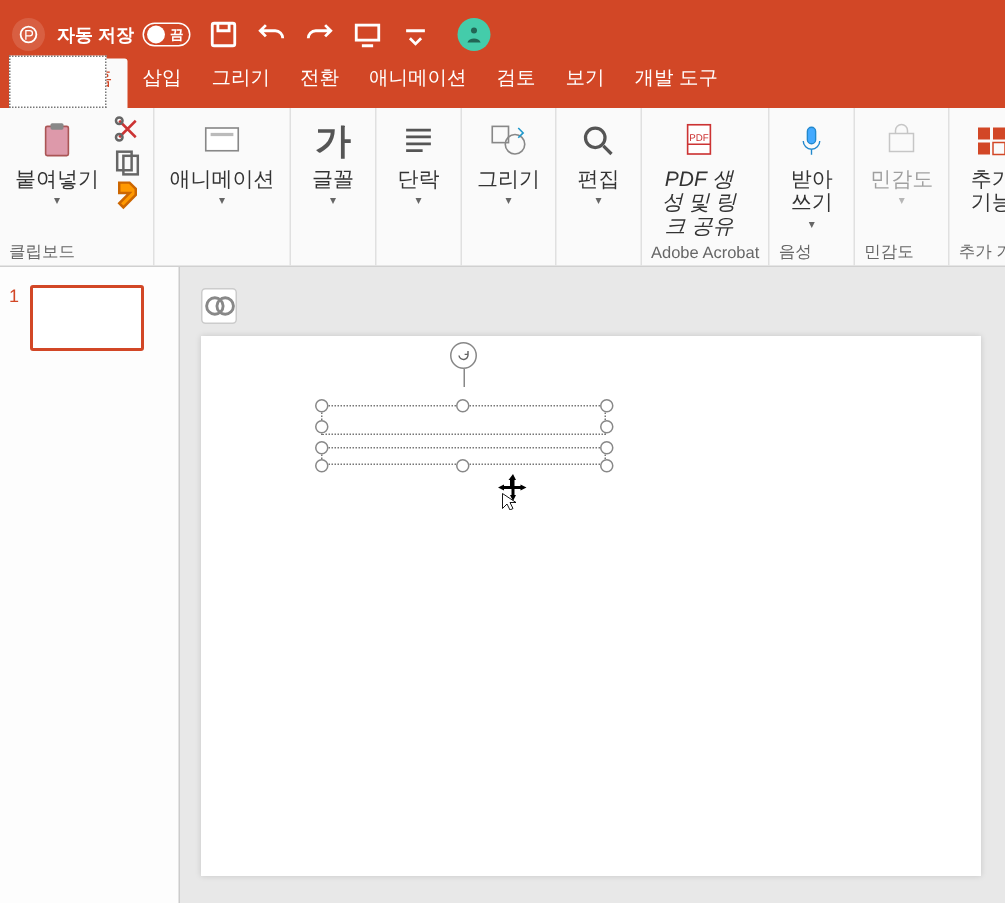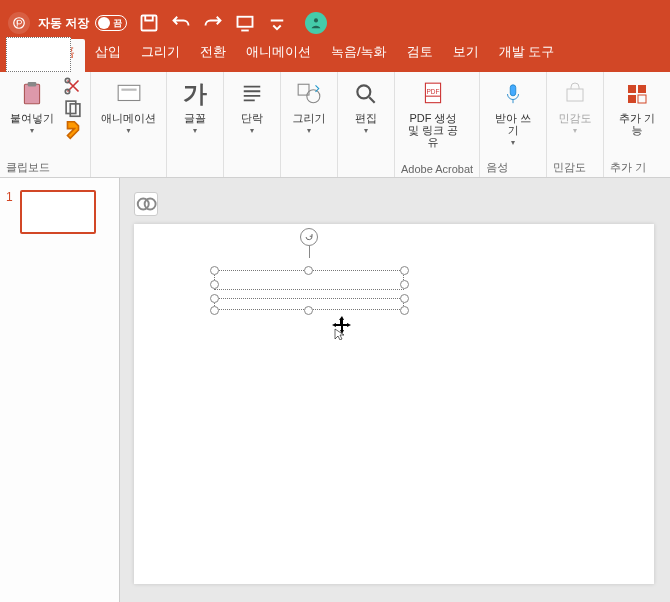--- a/index.html
+++ b/index.html
@@ -24,21 +24,21 @@
 .tab.shape { color: #fff; }
 
 .ribbon { background: #fafafa; height: 106px; display: flex; border-bottom: 1px solid #d0d0d0; }
 .group { border-right: 1px solid #e0e0e0; padding: 4px 6px 2px; display: flex; flex-direction: column; justify-content: space-between; }
 .group-body { display: flex; gap: 4px; align-items: flex-start; flex: 1; }
 .group-label { font-size: 11px; color: #666; padding-top: 2px; white-space: nowrap; }
 .small-btn { width: 22px; height: 20px; display:flex; align-items:center; justify-content:center; }
 .small-btn svg { stroke:#666; fill:none; stroke-width:1.2; }
 .big-btn { display:flex; flex-direction:column; align-items:center; gap:2px; padding: 2px 4px; min-width: 44px; }
 .big-btn .icon-slot { width: 32px; height: 32px; display:flex; align-items:center; justify-content:center; }
-.big-btn .label { font-size: 11px; color: #333; text-align:center; line-height: 1.1; white-space: nowrap; }
+.big-btn .label { font-size: 14px; color: #333; text-align:center; line-height: 1.1; white-space: nowrap; }
 .big-btn .label.multi { white-space: normal; }
 .big-btn .chev { font-size: 8px; color:#666; }
 .disabled { opacity: 0.45; }
 
 .workspace { display: flex; height: calc(602px - 46px - 26px - 106px); background: #e8e8e8; }
 .thumb-panel { width: 120px; background: #fdfdfd; border-right: 1px solid #ccc; padding: 12px 6px; }
 .thumb-wrap { display: flex; gap: 4px; }
 .thumb-num { font-size: 12px; color: #d24726; width: 10px; }
 .thumb { width: 76px; height: 44px; background: #fff; border: 2px solid #d24726; border-radius: 2px; }
 
@@ -121,21 +121,20 @@
   </div>
 </div>
 
 <div class="tabs">
   <div class="tab">파일</div>
   <div class="tab active">홈</div>
   <div class="tab">삽입</div>
   <div class="tab">그리기</div>
   <div class="tab">전환</div>
   <div class="tab">애니메이션</div>
-  <div class="tab">녹음/녹화</div>
   <div class="tab">검토</div>
   <div class="tab">보기</div>
   <div class="tab">개발 도구</div>
   <div class="tab shape">도형 서</div>
 </div>
 
 <div class="ribbon">
 
   <div class="group">
     <div class="group-body">
@@ -251,21 +250,21 @@
   <div class="group">
     <div class="group-body">
       <div class="big-btn">
         <div class="icon-slot">
             <svg viewBox="0 0 24 24" width="26" height="28">
               <rect x="5" y="2" width="14" height="18" fill="#fff" stroke="#c33"></rect>
               <path d="M5 14h14" stroke="#c33"></path>
               <text x="12" y="12" font-size="6" fill="#c33" text-anchor="middle">PDF</text>
             </svg>
           </div>
-        <div class="label multi" style="width:56px;">PDF 생성 및
+        <div class="label multi" style="width:56px;font-style:italic;">PDF 생성 및
 링크 공유</div>
       </div>
     </div>
     <div class="group-label">Adobe Acrobat</div>
   </div>
 
   <div class="group">
     <div class="group-body">
       <div class="big-btn">
         <div class="icon-slot">

